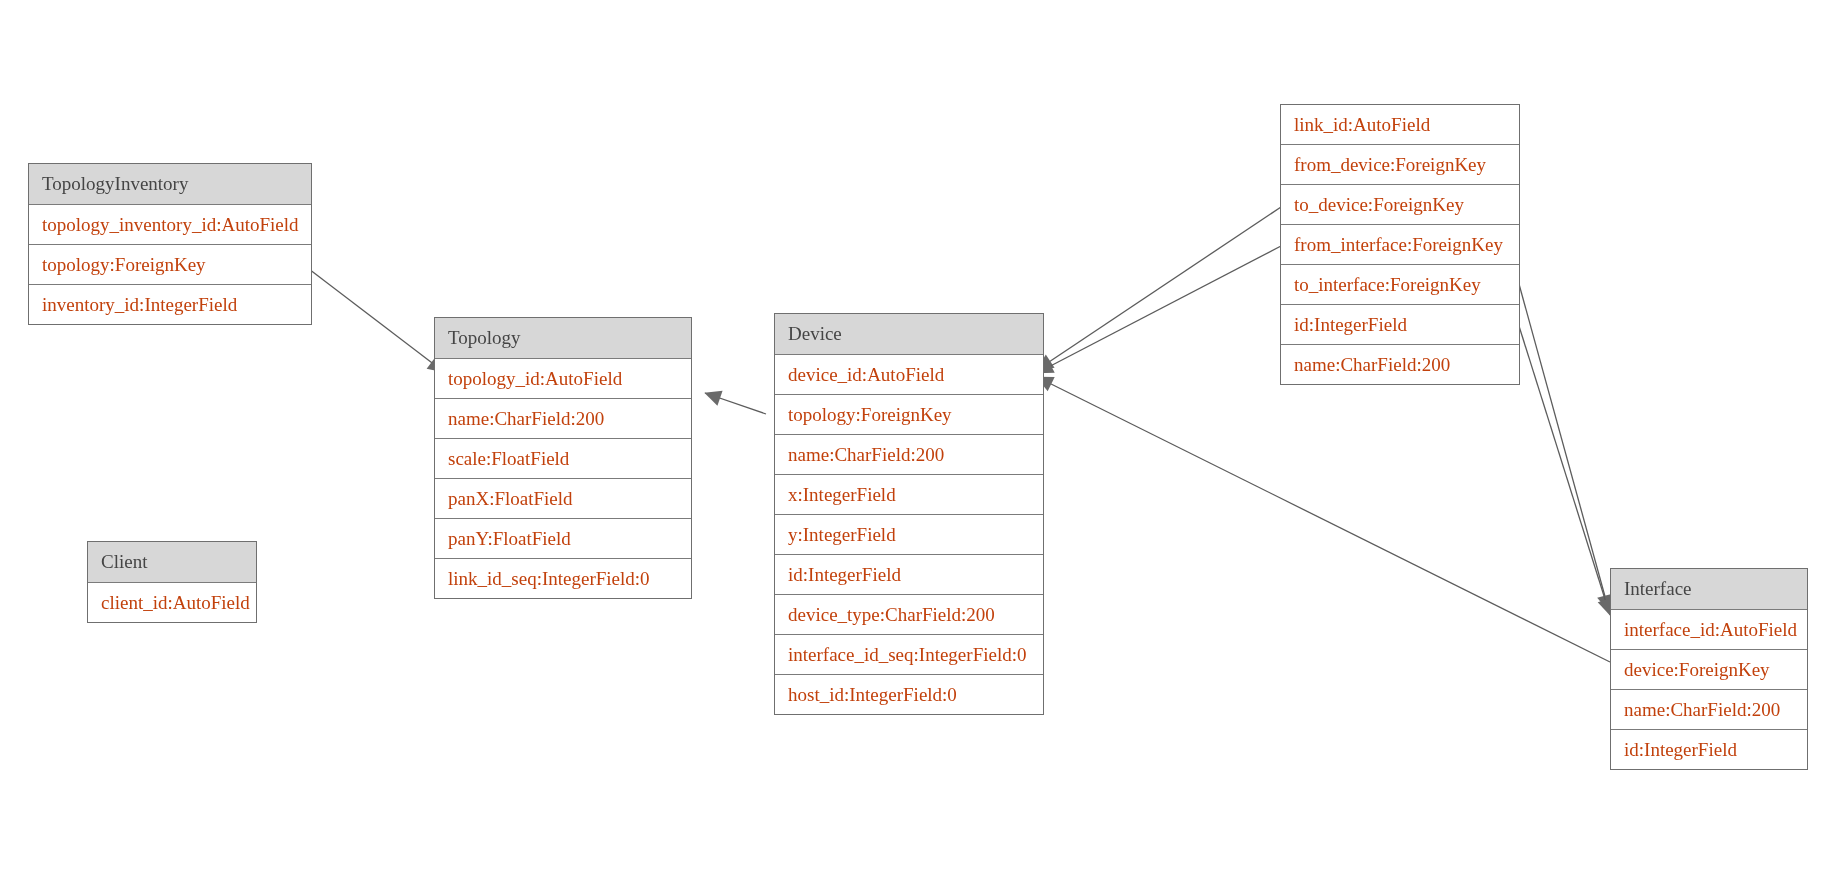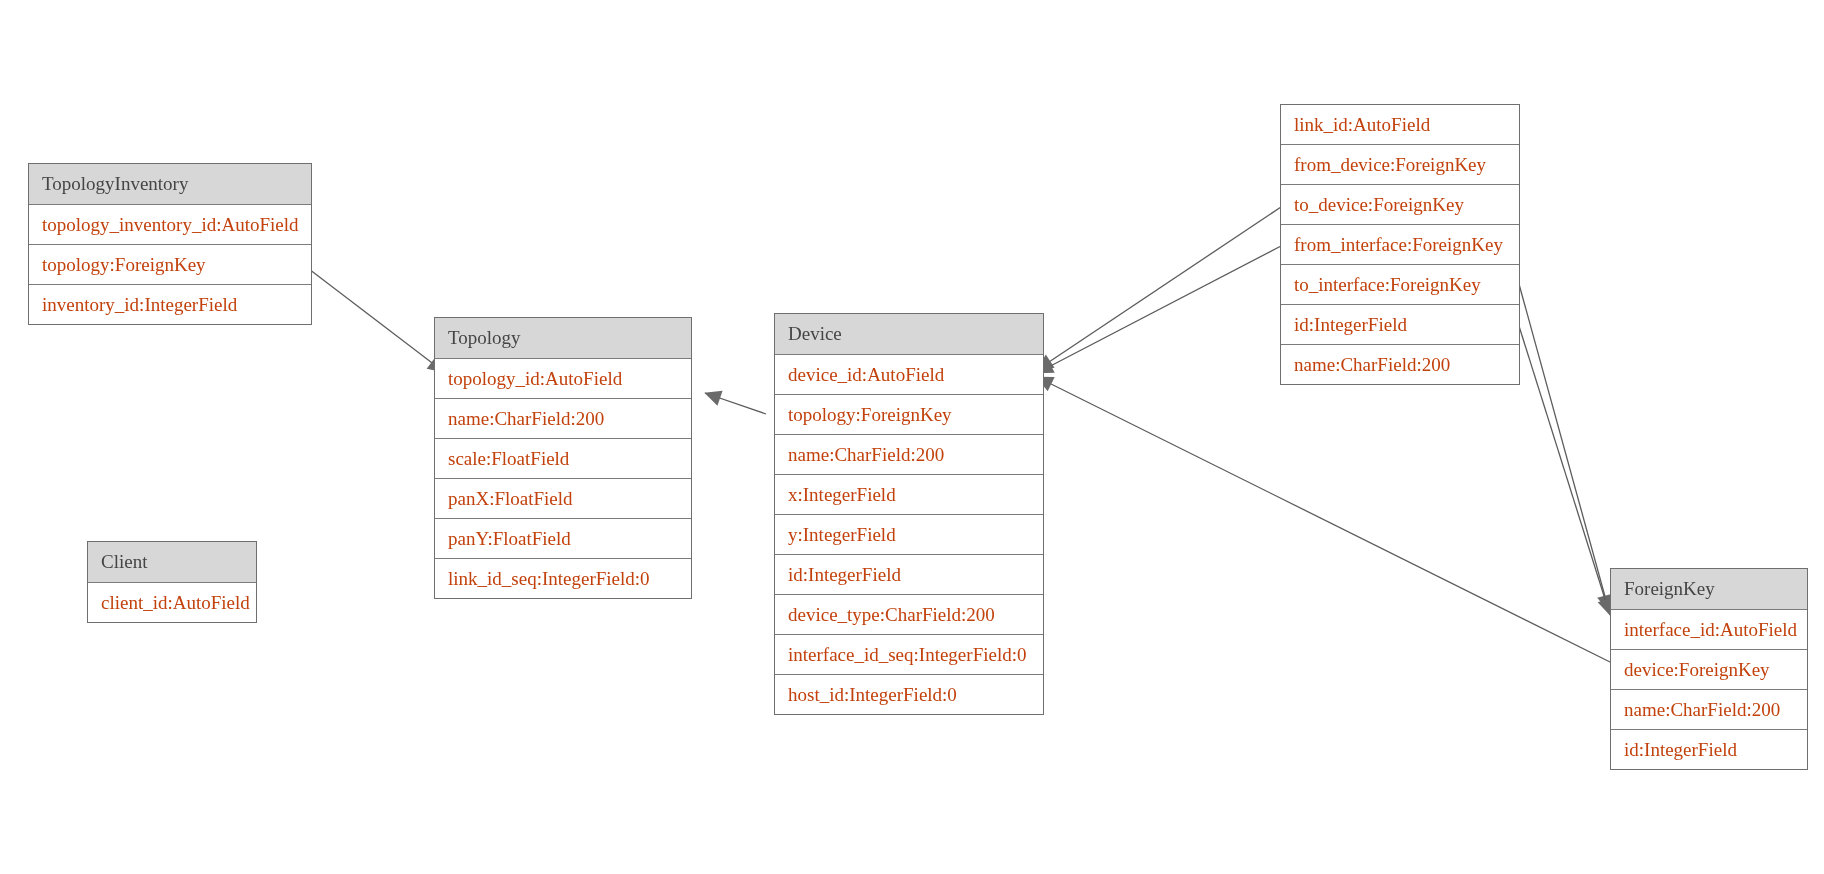--- a/index.html
+++ b/index.html
@@ -110,20 +110,20 @@
       <div class="entity" style="left: 1280px; top: 104px; width: 238px;">
         <div class="entity-row">link_id:AutoField</div>
         <div class="entity-row">from_device:ForeignKey</div>
         <div class="entity-row">to_device:ForeignKey</div>
         <div class="entity-row">from_interface:ForeignKey</div>
         <div class="entity-row">to_interface:ForeignKey</div>
         <div class="entity-row">id:IntegerField</div>
         <div class="entity-row">name:CharField:200</div>
       </div>
       <div class="entity" style="left: 1610px; top: 568px; width: 196px;">
-        <div class="entity-header">ForeignKey</div>
+        <div class="entity-header">Interface</div>
         <div class="entity-row">interface_id:AutoField</div>
         <div class="entity-row">device:ForeignKey</div>
         <div class="entity-row">name:CharField:200</div>
         <div class="entity-row">id:IntegerField</div>
       </div>
     </div>
 </div>
 
 </body></html>

